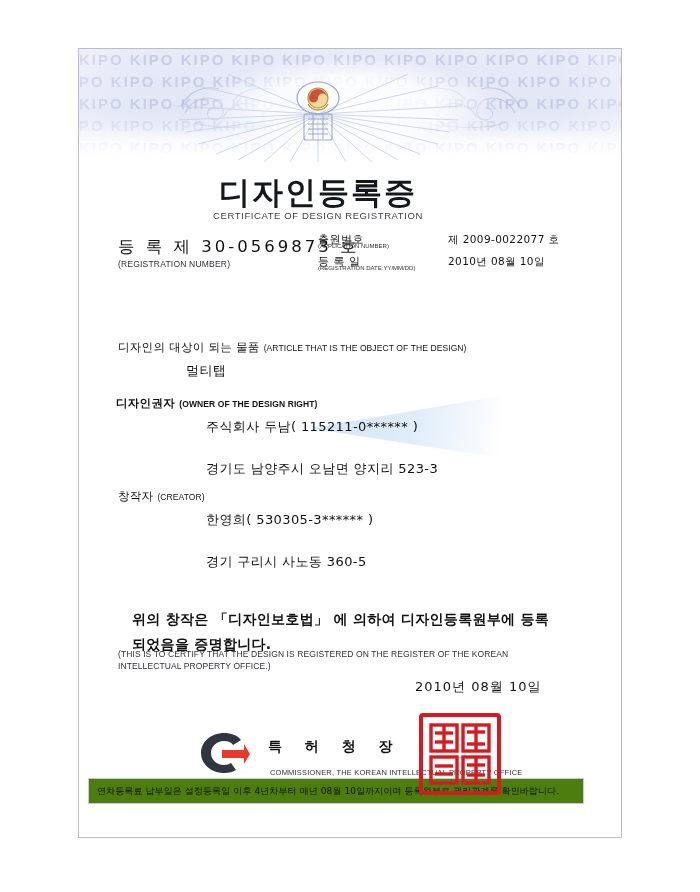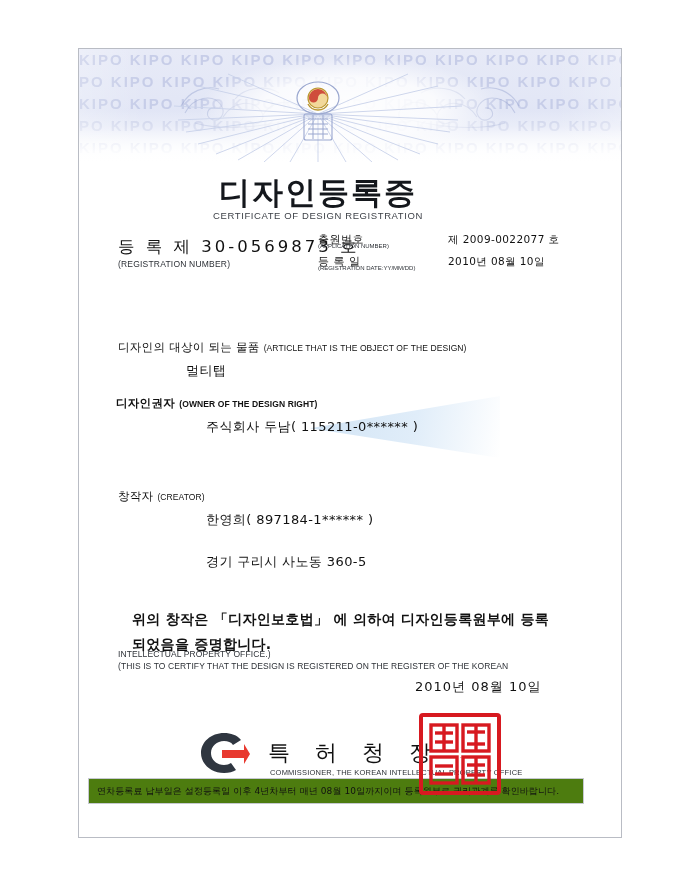--- a/index.html
+++ b/index.html
@@ -248,22 +248,22 @@
     left: 198px;
     top: 730px;
     width: 52px;
     height: 46px;
   }
   .commissioner-ko {
     position: absolute;
     left: 268px;
     top: 738px;
     font-family: "DejaVu Sans", sans-serif;
-    font-size: 22px;
-    font-weight: normal;
+    font-size: 14px;
+    font-weight: bold;
     letter-spacing: 9px;
     color: #111;
   }
   .commissioner-en {
     position: absolute;
     left: 270px;
     top: 768px;
     font-size: 7.5px;
     letter-spacing: .2px;
     color: #2c3036;
@@ -404,35 +404,36 @@
     <span class="en">(ARTICLE THAT IS THE OBJECT OF THE DESIGN)</span>
   </div>
   <div class="sec-val" style="left:186px; top:362px;">멀티탭</div>
 
   <div class="sec-head" style="left:116px; top:396px;font-weight:bold;">
     <span>디자인권자</span>
     <span class="en">(OWNER OF THE DESIGN RIGHT)</span>
   </div>
   <div class="wedge-shape"></div>
   <div class="sec-val" style="left:206px; top:418px; z-index:2;">주식회사 두남( 115211-0****** )</div>
+  <div class="sec-val" style="left:206px; top:460px; z-index:2;">경기도  남양주시  오남면  양지리  523-3</div>
 
   <div class="sec-head" style="left:118px; top:489px;">
     <span>창작자</span>
     <span class="en">(CREATOR)</span>
   </div>
-  <div class="sec-val" style="left:206px; top:511px;">한영희(  897184-1****** )</div>
+  <div class="sec-val" style="left:206px; top:511px;">한영희(  530305-3****** )</div>
   <div class="sec-val" style="left:206px; top:553px;">경기  구리시  사노동  360-5</div>
 
   <div class="certify-ko">
     <div>위의 창작은 「디자인보호법」 에 의하여 디자인등록원부에 등록</div>
     <div>되었음을 증명합니다.</div>
   </div>
   <div class="certify-en">
+    <div>(THIS IS TO  CERTIFY THAT THE DESIGN IS REGISTERED ON THE REGISTER OF THE KOREAN</div>
     <div>INTELLECTUAL PROPERTY OFFICE.)</div>
-    <div>(THIS IS TO  CERTIFY THAT THE DESIGN IS REGISTERED ON THE REGISTER OF THE KOREAN</div>
   </div>
   <div class="issue-date">2010년   08월   10일</div>
 
   <svg class="kipo-logo" viewBox="0 0 52 46">
     <path d="M26 3 C 13 3, 3 12, 3 23 C 3 34, 13 43, 26 43 C 31 43, 35 42, 38 40 L 33 33 C 31 34, 29 35, 26 35 C 19 35, 13 30, 13 23 C 13 16, 19 11, 26 11 C 30 11, 33 12, 35 15 L 43 10 C 39 5, 33 3, 26 3 Z" fill="#2f3640"></path>
     <path d="M24 20 L 46 20 L 46 14 L 52 24 L 46 34 L 46 28 L 24 28 Z" fill="#e8392f"></path>
   </svg>
   <div class="commissioner-ko">특 허 청 장</div>
   <div class="commissioner-en">COMMISSIONER, THE KOREAN INTELLECTUAL PROPERTY OFFICE</div>
 

